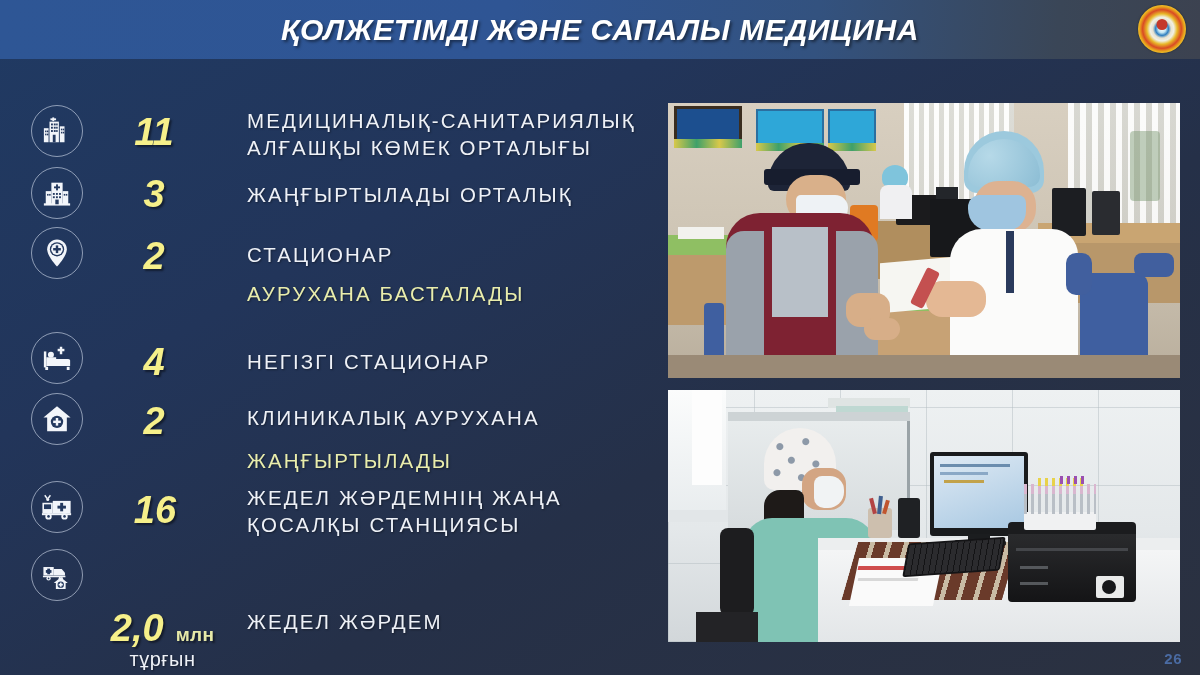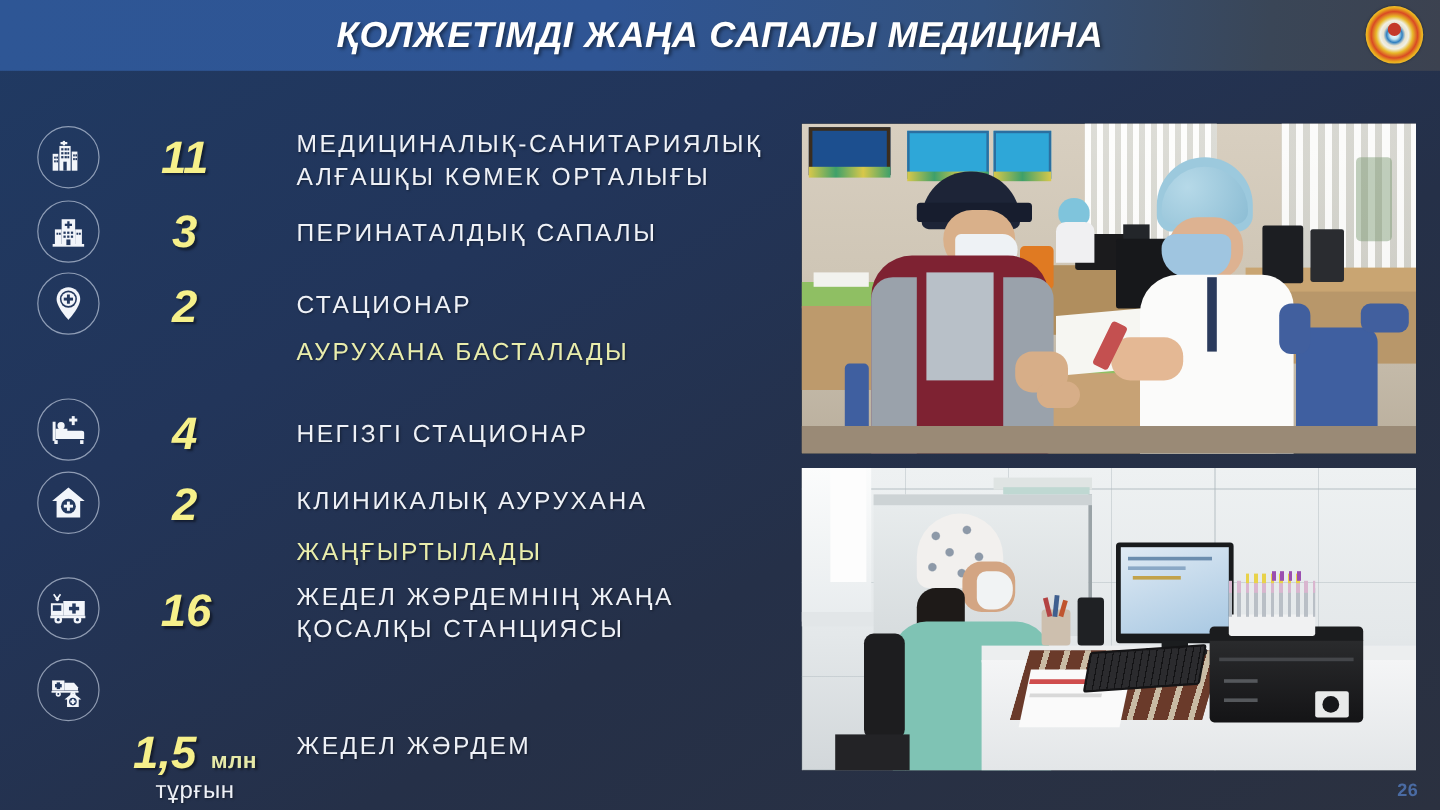--- a/index.html
+++ b/index.html
@@ -116,21 +116,21 @@
     color:#4a6ba3; font-size:15px; font-weight:bold;
     letter-spacing:.5px;
   }
 </style>
 </head>
 <body>
 
 <div class="slide">
 
   <div class="header">
-    <div class="header-title">ҚОЛЖЕТІМДІ ЖАҢА САПАЛЫ МЕДИЦИНА</div>
+    <div class="header-title">ҚОЛЖЕТІМДІ ЖӘНЕ САПАЛЫ МЕДИЦИНА</div>
     <div class="emblem"></div>
   </div>
 
   <div class="stats">
 
     <div class="icon-badge" style="left:31px; top:46px;">
       <svg width="30" height="30" viewBox="0 0 32 32" fill="#f2f5fa">
         <rect x="11" y="1.5" width="2" height="4"></rect>
           <rect x="9" y="2.5" width="6" height="2"></rect>
         <rect x="8" y="6" width="10" height="22"></rect>
@@ -179,21 +179,21 @@
             <rect x="18.2" y="19.5" width="2" height="2"></rect>
           <rect x="5.4" y="17" width="1.6" height="1.8"></rect>
             <rect x="7.6" y="17" width="1.6" height="1.8"></rect>
           <rect x="23.2" y="17" width="1.6" height="1.8"></rect>
             <rect x="25.4" y="17" width="1.6" height="1.8"></rect>
           <rect x="14.2" y="23" width="3.6" height="5"></rect>
         </g>
       </svg>
     </div>
     <div class="num num-lg" style="left:118px; top:114px; width:72px;">3</div>
-    <div class="label" style="left:247px; top:122px;">ПЕРИНАТАЛДЫҚ САПАЛЫ</div>
+    <div class="label" style="left:247px; top:122px;">ЖАҢҒЫРТЫЛАДЫ ОРТАЛЫҚ</div>
 
     <div class="icon-badge" style="left:31px; top:168px;">
       <svg width="30" height="30" viewBox="0 0 32 32" fill="#f2f5fa">
         <path d="M16 1.5C10.2 1.5 5.5 6.2 5.5 12c0 7.6 10.5 18.5 10.5 18.5S26.5 19.6 26.5 12C26.5 6.2 21.8 1.5 16 1.5z"></path>
         <circle cx="16" cy="12" r="7.6" fill="#24395f"></circle>
         <circle cx="16" cy="12" r="6.2" fill="#f2f5fa"></circle>
         <g fill="#24395f">
           <rect x="14.7" y="7.9" width="2.6" height="8.2"></rect>
           <rect x="11.9" y="10.7" width="8.2" height="2.6"></rect>
         </g>
@@ -269,21 +269,21 @@
         </g>
         <path d="M20 18.5 12.5 24.5h2.3V31h10.4v-6.5h2.3z"></path>
         <circle cx="20" cy="26.3" r="3.4" fill="#24395f"></circle>
         <g fill="#f2f5fa">
           <rect x="19.1" y="24.1" width="1.8" height="4.4"></rect>
           <rect x="17.8" y="25.4" width="4.4" height="1.8"></rect>
         </g>
       </svg>
     </div>
     <div class="num" style="left:95px; top:548px; width:135px;">
-      <span style="font-size:38px;">1,5</span><span class="unit">млн</span>
+      <span style="font-size:38px;">2,0</span><span class="unit">млн</span>
       <span class="unit2">тұрғын</span>
     </div>
     <div class="label" style="left:247px; top:549px;">ЖЕДЕЛ ЖӘРДЕМ</div>
 
   </div>
 
   <div class="photo" style="left:668px; top:103px; width:512px; height:275px;">
     <div class="ph-inner" style="background:linear-gradient(180deg,#d8cfc0 0%,#cfc6b6 45%,#b9ae9c 100%);">
 
       <div style="position:absolute;left:6px;top:3px;width:68px;height:40px;background:#1c4f8f;border:3px solid #3a2d1f;"></div>

